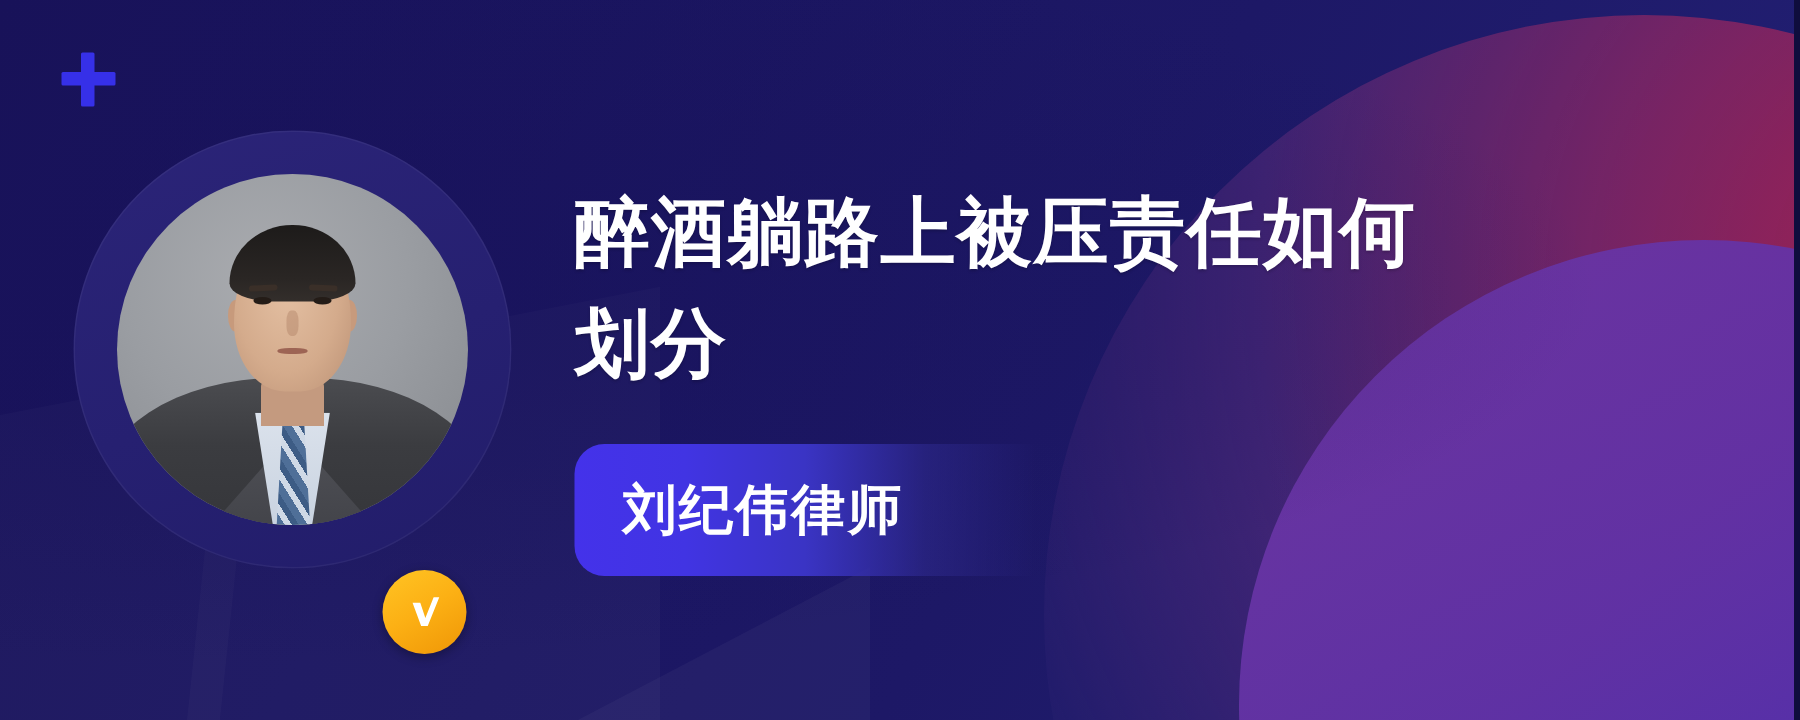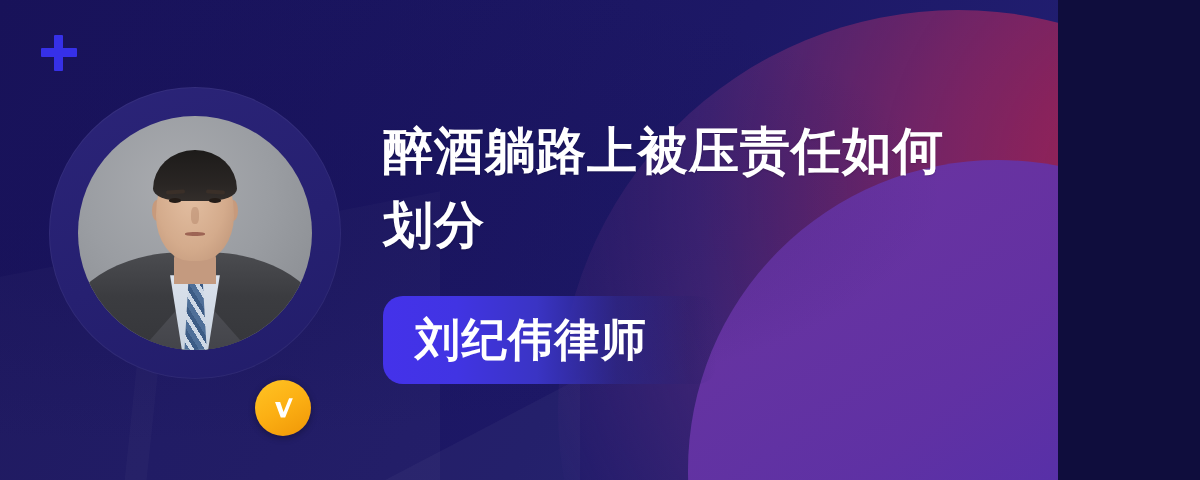--- a/index.html
+++ b/index.html
@@ -2,24 +2,24 @@
 <html><head>
 <meta charset="utf-8">
 <style>
   html, body {
     margin: 0;
     padding: 0;
     background: #0f0d3d;
   }
   #banner {
     position: relative;
-    width: 1058px;
+    width: 1196px;
     height: 480px;
     overflow: hidden;
-    font-family: Liberation Mono, monospace;
+    font-family: Liberation Serif, serif;
     background: linear-gradient(118deg, #181259 0%, #1a1560 30%, #1d1866 58%, #232176 100%);
   }
 
   
   .deco { position: absolute; pointer-events: none; }
 
   
   .slab-a {
     left: -120px; top: 300px;
     width: 560px; height: 300px;
@@ -248,21 +248,21 @@
       rgba(45,40,140,0.62) 70%,
       rgba(30,26,100,0.12) 92%,
       rgba(26,22,92,0.0) 100%);
     display: flex;
     align-items: center;
     box-sizing: border-box;
     padding: 0 36px 0 32px;
   }
   .name-pill span {
     color: #ffffff;
-    font-size: 45px;
+    font-size: 36px;
     font-weight: bold;
     letter-spacing: 1.5px;
     white-space: nowrap;
   }
 </style>
 </head>
 <body>
 
 <div id="banner">
 

